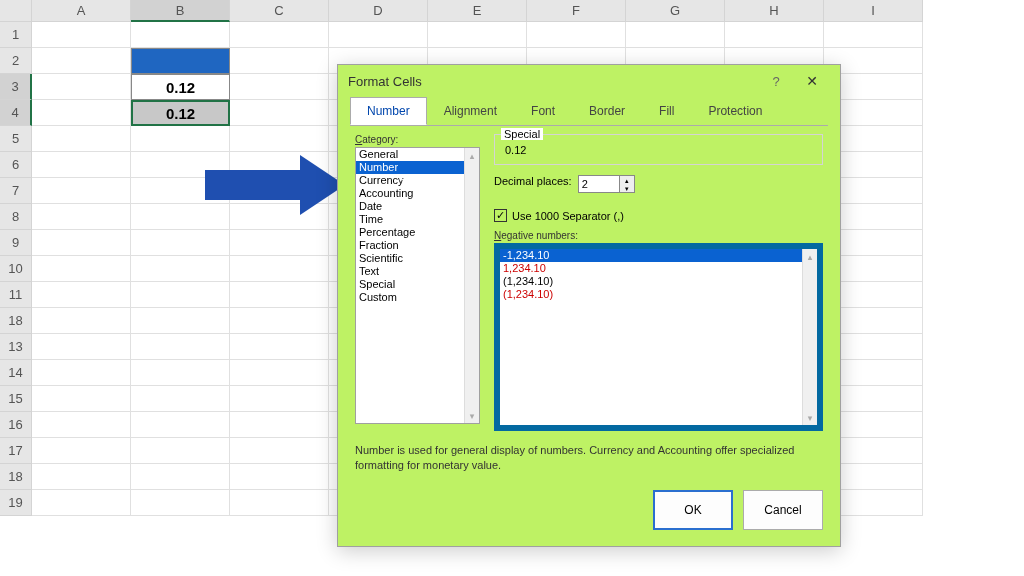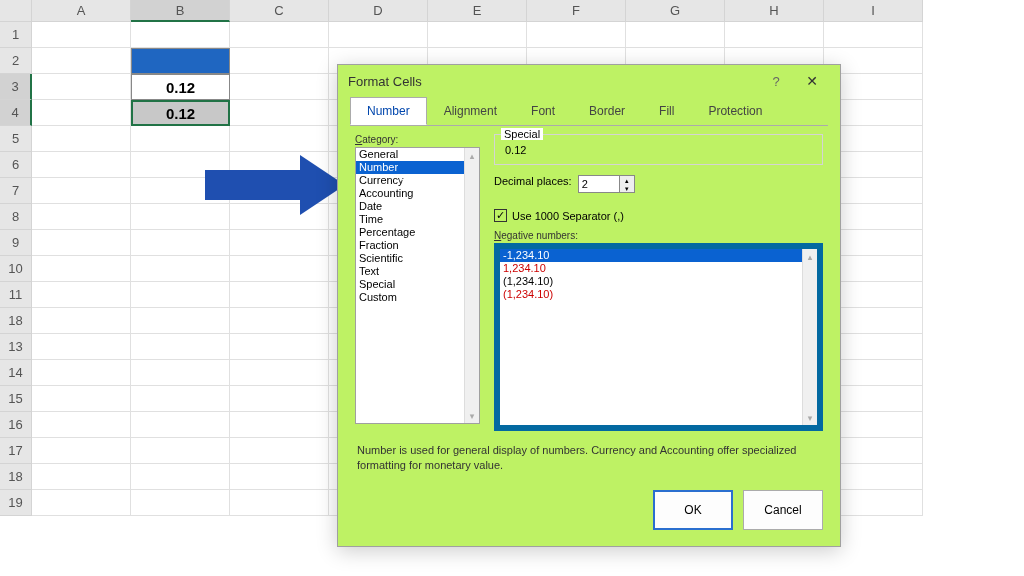--- a/index.html
+++ b/index.html
@@ -57,21 +57,21 @@
     .spinbox input { width: 42px; border: 1px solid #888; padding: 1px 3px; font-size: 11px; }
     .spin-btns { display: flex; flex-direction: column; border:1px solid #888; border-left:none;}
     .spin-btn { width: 14px; height: 8px; background: #eee; font-size: 7px; display:flex; align-items:center; justify-content:center; line-height:1;}
     .checkbox-row { display: flex; align-items: center; gap: 5px; font-size: 11px; margin-bottom:8px;}
     .chk { width:13px; height:13px; border:1px solid #333; display:flex; align-items:center; justify-content:center; font-size:11px; line-height:1;}
     .neg-list { border: 6px solid #0369a1; height: 188px; background: #fff; font-size: 11px; position:relative;}
     .neg-list .item { padding: 0 3px; height:13px; line-height:13px;}
     .neg-list .item.sel { background: #0a62d1; color: #fff; }
     .neg-list .item.red { color: #c00; }
     
-    .desc { padding: 0 11px 16px; font-size: 11px; color: #333; line-height: 1.4; margin-left: 8px; }
+    .desc { padding: 0 17px 16px; font-size: 11px; color: #333; line-height: 1.4; }
     .dialog-footer { display: flex; justify-content: flex-end; gap: 10px; padding: 0 17px 16px; }
     .btn { width: 80px; height: 40px; border: 1px solid #ababab; background: #fdfdfd; font-size: 12px; display:flex; align-items:center; justify-content:center;}
     .btn.primary { border: 2px solid #2a6fcf; }
   </style>
 </head>
 <body>
 
 <div class="sheet">
   <div class="col-headers">
     <div class="corner"></div>

